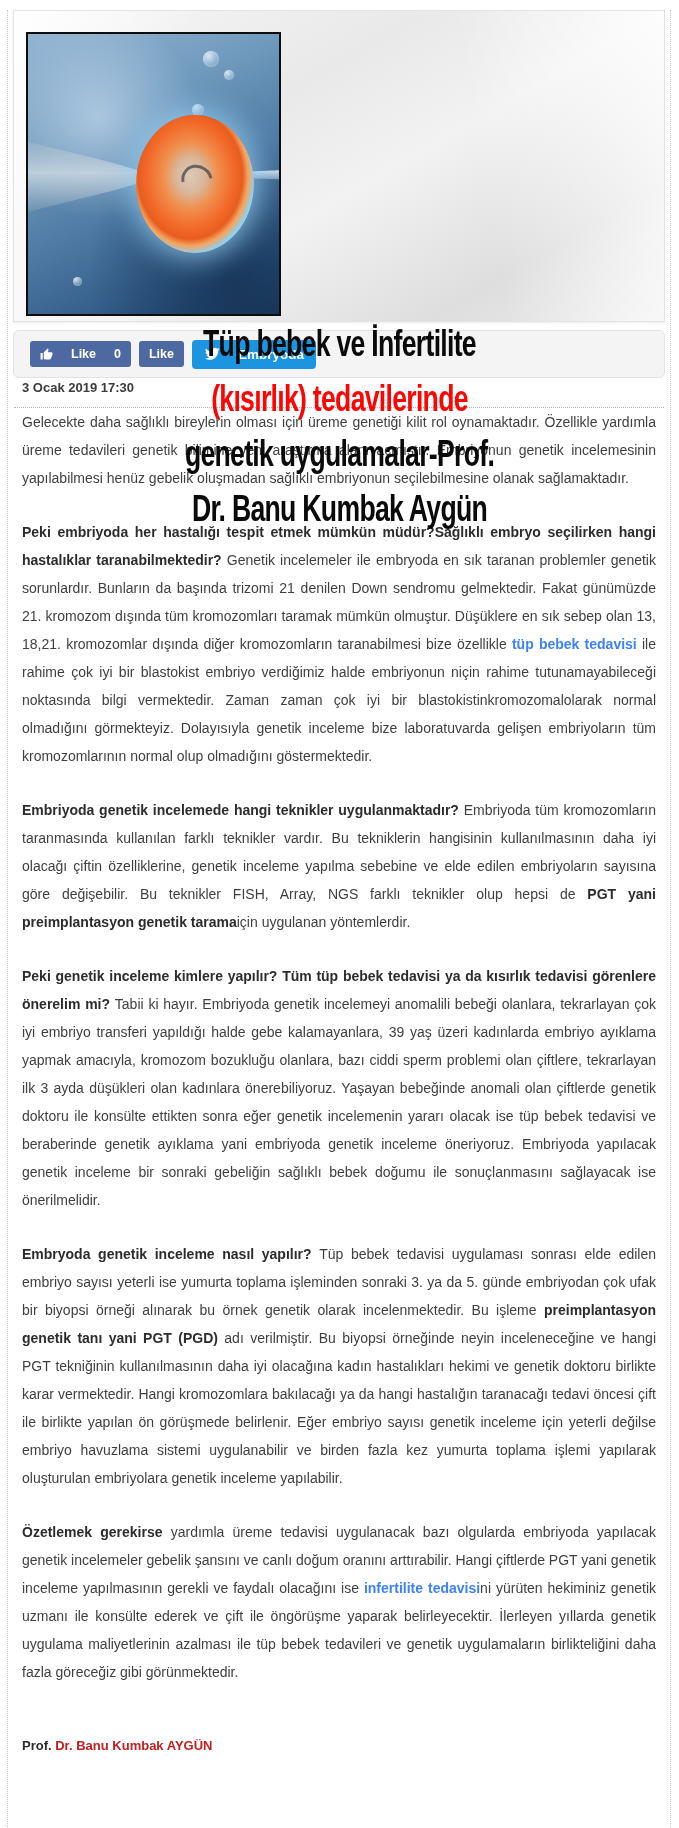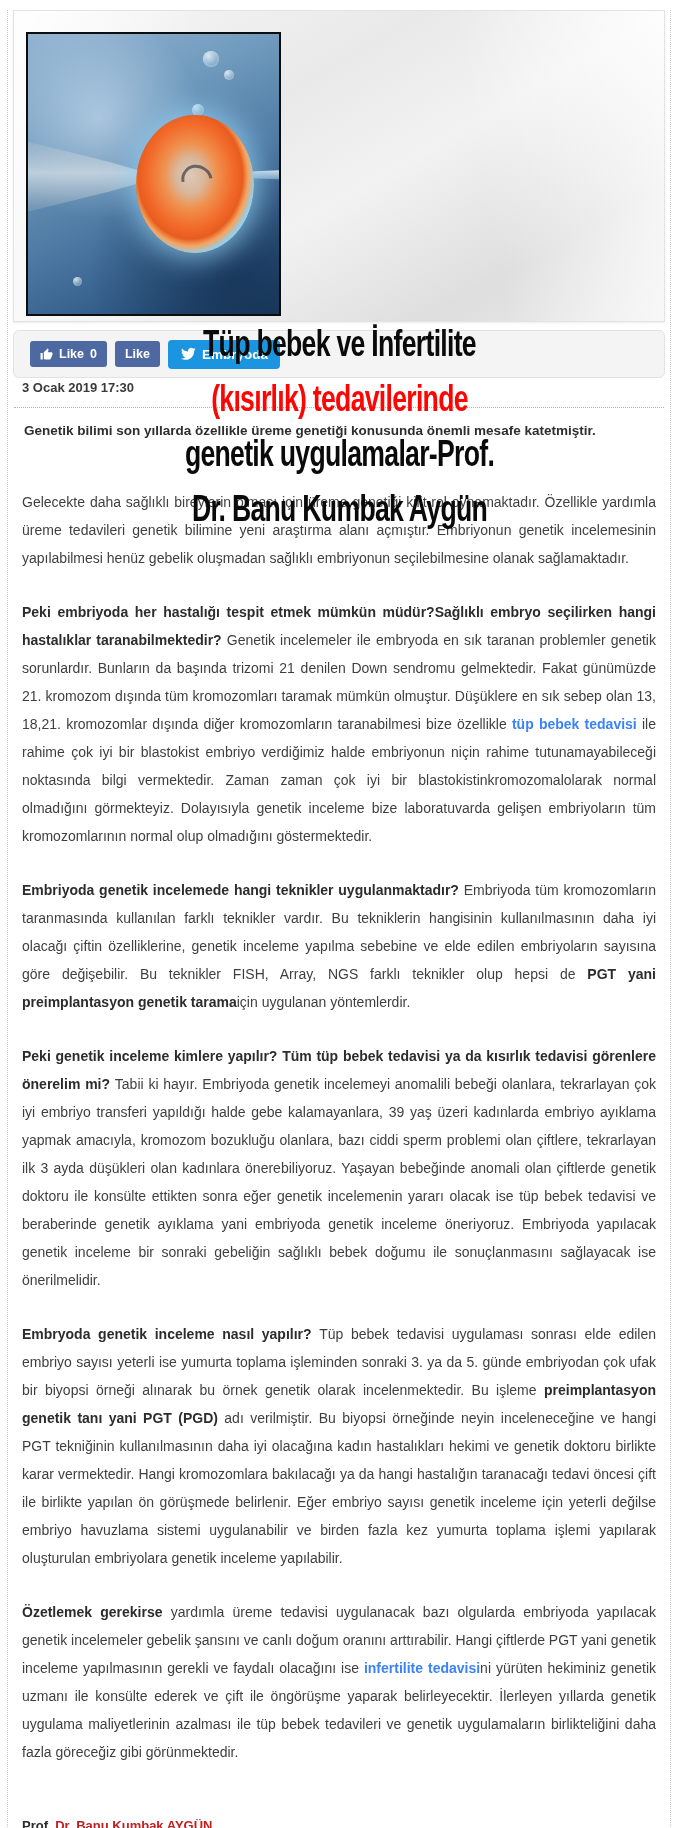--- a/index.html
+++ b/index.html
@@ -36,21 +36,21 @@
   .b2{width:10px;height:10px;right:18%;top:13%;}
   .b3{width:12px;height:12px;right:30%;top:25%;}
   .b4{width:9px;height:9px;left:18%;bottom:10%;}
 
   .title-col{flex:1;align-self:stretch;display:flex;align-items:center;justify-content:center;overflow:visible;}
   .headline{width:505px;flex-shrink:0;transform:scaleX(.72);text-align:center;font-weight:800;font-size:37px;line-height:55px;letter-spacing:-1px;color:#0a0a0a;white-space:nowrap;}
   .headline .red{color:#fb0603;}
 
   
   .social-bar{margin:8px 5px 0 5px;height:48px;box-sizing:border-box;background:#f4f4f4;border:1px solid #e2e2e2;border-radius:6px;display:flex;align-items:center;gap:8px;padding:0 16px;}
-  .btn{display:inline-flex;align-items:center;gap:6px;color:#fff;font-weight:bold;border:none;cursor:pointer;}
+  .btn{display:inline-flex;align-items:center;gap:18px;color:#fff;font-weight:bold;border:none;cursor:pointer;}
   .fb{background:#4e69a2;font-size:12.5px;border-radius:3px;padding:6px 10px;}
   .tw{background:#1b95e0;font-size:13.5px;border-radius:4px;padding:7px 12px;}
   .btn svg{display:block;}
 
   
   .content{padding:0 14px;}
   h1.article-title{font-size:19px;line-height:22px;font-weight:bold;color:#141414;text-decoration:underline;margin:14px 0 3px 0;cursor:pointer;}
   .date{font-size:13px;font-weight:bold;color:#3a3a3a;margin:2px 0 0 0;}
   hr.dotted{border:none;border-top:1px dotted #b3b3b3;margin:12px -8px 0 -8px;}
   .intro{font-weight:bold;font-size:13.5px;color:#2e2e2e;margin:15px 0 50px 2px;}
@@ -108,21 +108,20 @@
             <path d="M23.44 2.83c-.8.37-1.66.62-2.56.73.92-.55 1.63-1.43 1.96-2.48-.86.51-1.82.88-2.84 1.08C19.18 1.29 18 .75 16.7.75c-2.5 0-4.52 2.02-4.52 4.52 0 .35.04.7.11 1.03C8.54 6.11 5.21 4.31 2.98 1.58c-.39.67-.61 1.45-.61 2.28 0 1.57.8 2.95 2.01 3.76-.74-.02-1.44-.23-2.05-.57v.06c0 2.19 1.56 4.02 3.63 4.43-.38.1-.78.16-1.19.16-.29 0-.57-.03-.85-.08.58 1.8 2.25 3.11 4.23 3.14-1.55 1.21-3.5 1.94-5.62 1.94-.37 0-.73-.02-1.08-.06 2 1.28 4.38 2.03 6.94 2.03 8.33 0 12.89-6.9 12.89-12.89 0-.2 0-.39-.01-.59.89-.64 1.66-1.44 2.27-2.35z"></path>
           </svg>
       </span>
       <span>Embryoda</span>
     </button>
   </div>
 
   <div class="content">
     <div class="date">3 Ocak 2019 17:30</div>
     <hr class="dotted">
-    <p class="intro">Genetik bilimi son yıllarda özellikle üreme genetiği konusunda önemli mesafe katetmiştir.</p>
 
     <p class="body-p"><span>Gelecekte daha sağlıklı bireylerin olması için üreme genetiği kilit rol oynamaktadır. Özellikle yardımla üreme tedavileri genetik bilimine yeni araştırma alanı açmıştır. Embriyonun genetik incelemesinin yapılabilmesi henüz gebelik oluşmadan sağlıklı embriyonun seçilebilmesine olanak sağlamaktadır.</span></p>
     <p class="body-p"><span class="run-b">Peki embriyoda her hastalığı tespit etmek mümkün müdür?Sağlıklı embryo seçilirken hangi hastalıklar taranabilmektedir? </span><span>Genetik incelemeler ile embryoda en sık taranan problemler genetik sorunlardır. Bunların da başında trizomi 21 denilen Down sendromu gelmektedir. Fakat günümüzde 21. kromozom dışında tüm kromozomları taramak mümkün olmuştur. Düşüklere en sık sebep olan 13, 18,21. kromozomlar dışında diğer kromozomların taranabilmesi bize özellikle </span><span class="run-red">tüp bebek tedavisi</span><span> ile rahime çok iyi bir blastokist embriyo verdiğimiz halde embriyonun niçin rahime tutunamayabileceği noktasında bilgi vermektedir. Zaman zaman çok iyi bir blastokistinkromozomalolarak normal olmadığını görmekteyiz. Dolayısıyla genetik inceleme bize laboratuvarda gelişen embriyoların tüm kromozomlarının normal olup olmadığını göstermektedir.</span></p>
     <p class="body-p"><span class="run-b">Embriyoda genetik incelemede hangi teknikler uygulanmaktadır? </span><span>Embriyoda tüm kromozomların taranmasında kullanılan farklı teknikler vardır. Bu tekniklerin hangisinin kullanılmasının daha iyi olacağı çiftin özelliklerine, genetik inceleme yapılma sebebine ve elde edilen embriyoların sayısına göre değişebilir. Bu teknikler FISH, Array, NGS farklı teknikler olup hepsi de </span><span class="run-b">PGT yani preimplantasyon genetik tarama</span><span>için uygulanan yöntemlerdir.</span></p>
     <p class="body-p"><span class="run-b">Peki genetik inceleme kimlere yapılır? Tüm tüp bebek tedavisi ya da kısırlık tedavisi görenlere önerelim mi? </span><span>Tabii ki hayır. Embriyoda genetik incelemeyi anomalili bebeği olanlara, tekrarlayan çok iyi embriyo transferi yapıldığı halde gebe kalamayanlara, 39 yaş üzeri kadınlarda embriyo ayıklama yapmak amacıyla, kromozom bozukluğu olanlara, bazı ciddi sperm problemi olan çiftlere, tekrarlayan ilk 3 ayda düşükleri olan kadınlara önerebiliyoruz. Yaşayan bebeğinde anomali olan çiftlerde genetik doktoru ile konsülte ettikten sonra eğer genetik incelemenin yararı olacak ise tüp bebek tedavisi ve beraberinde genetik ayıklama yani embriyoda genetik inceleme öneriyoruz. Embriyoda yapılacak genetik inceleme bir sonraki gebeliğin sağlıklı bebek doğumu ile sonuçlanmasını sağlayacak ise önerilmelidir.</span></p>
     <p class="body-p"><span class="run-b">Embryoda genetik inceleme nasıl yapılır? </span><span>Tüp bebek tedavisi uygulaması sonrası elde edilen embriyo sayısı yeterli ise yumurta toplama işleminden sonraki 3. ya da 5. günde embriyodan çok ufak bir biyopsi örneği alınarak bu örnek genetik olarak incelenmektedir. Bu işleme </span><span class="run-b">preimplantasyon genetik tanı yani PGT (PGD)</span><span> adı verilmiştir. Bu biyopsi örneğinde neyin inceleneceğine ve hangi PGT tekniğinin kullanılmasının daha iyi olacağına kadın hastalıkları hekimi ve genetik doktoru birlikte karar vermektedir. Hangi kromozomlara bakılacağı ya da hangi hastalığın taranacağı tedavi öncesi çift ile birlikte yapılan ön görüşmede belirlenir. Eğer embriyo sayısı genetik inceleme için yeterli değilse embriyo havuzlama sistemi uygulanabilir ve birden fazla kez yumurta toplama işlemi yapılarak oluşturulan embriyolara genetik inceleme yapılabilir.</span></p>
     <p class="body-p"><span class="run-b">Özetlemek gerekirse</span><span> yardımla üreme tedavisi uygulanacak bazı olgularda embriyoda yapılacak genetik incelemeler gebelik şansını ve canlı doğum oranını arttırabilir. Hangi çiftlerde PGT yani genetik inceleme yapılmasının gerekli ve faydalı olacağını ise </span><span class="run-red">infertilite tedavisi</span><span>ni yürüten hekiminiz genetik uzmanı ile konsülte ederek ve çift ile öngörüşme yaparak belirleyecektir. İlerleyen yıllarda genetik uygulama maliyetlerinin azalması ile tüp bebek tedavileri ve genetik uygulamaların birlikteliğini daha fazla göreceğiz gibi görünmektedir.</span></p>
 
 
     <p class="contact-name"><span>Prof. </span><span class="red-name">Dr. Banu Kumbak AYGÜN</span></p>

